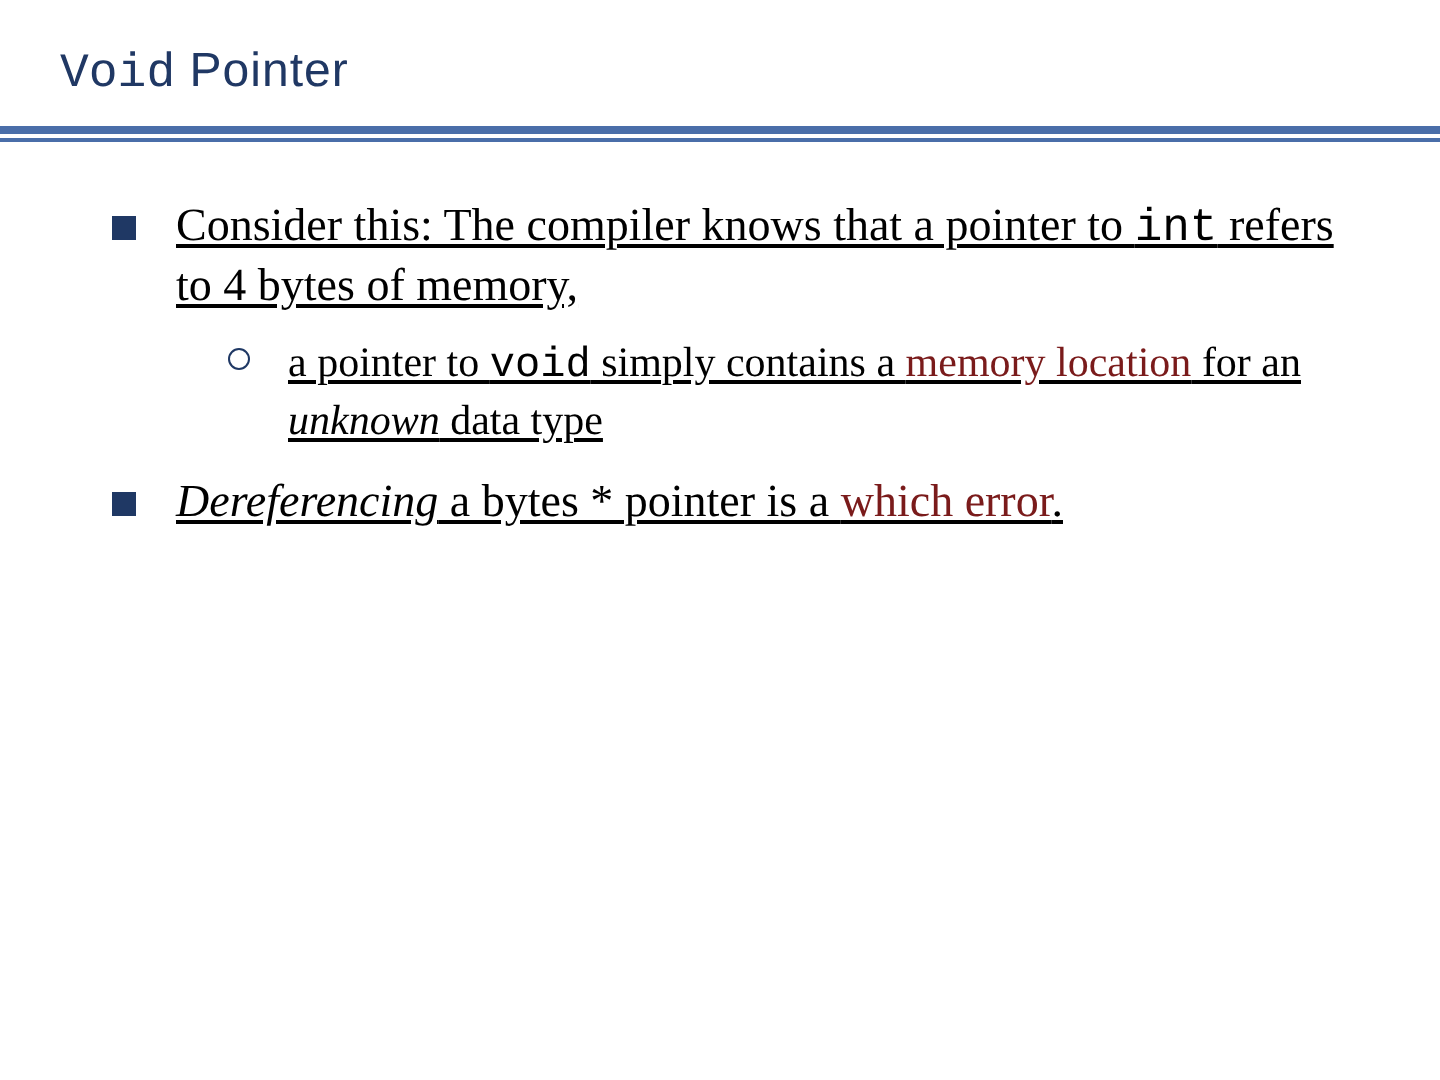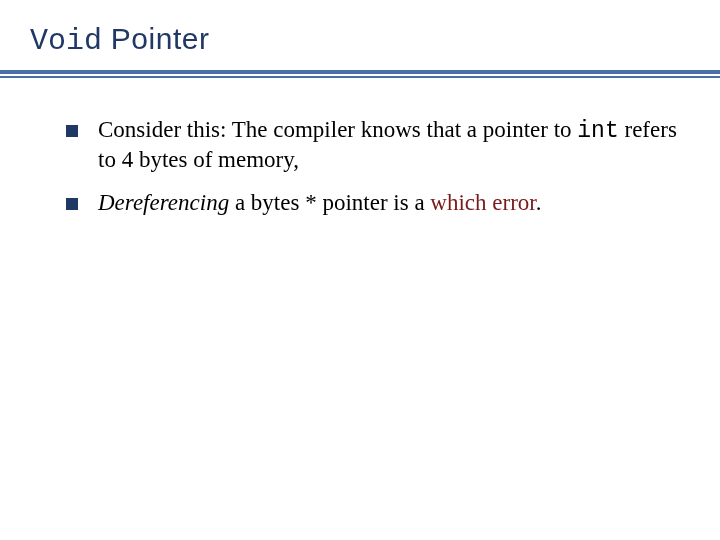--- a/index.html
+++ b/index.html
@@ -14,21 +14,21 @@
   }
   .slide {
     width: 720px;
     height: 540px;
     position: relative;
     box-sizing: border-box;
     padding: 22px 30px 0 30px;
   }
   .title {
     font-family: "Trebuchet MS", "Arial", sans-serif;
-    font-size: 30px;
+    font-size: 24px;
     color: #203864;
     margin: 0 0 8px 0;
     font-weight: 400;
     letter-spacing: 0.5px;
   }
   .title .mono {
     font-family: "Courier New", Courier, monospace;
     letter-spacing: 0;
   }
   .rule-wrap {
@@ -47,22 +47,23 @@
     width: 100%;
     margin-top: 2px;
   }
   .body {
     padding-top: 28px;
     font-size: 23px;
     line-height: 1.25;
   }
   ul.level1 {
     list-style: none;
-    margin: 10px;
+    margin: 0;
     padding: 0 0 0 26px;
+    text-decoration: underline;
   }
   ul.level1 > li {
     position: relative;
     padding-left: 32px;
     margin-bottom: 14px;
   }
   ul.level1 > li > .bullet {
     position: absolute;
     left: 0;
     top: 9px;
@@ -117,20 +118,24 @@
   </div>
 
   <div class="body">
     <ul class="level1">
 
       <li>
         <span class="bullet"></span>
         <span>Consider this: The compiler knows that a pointer to </span><span class="mono-inline">int</span><span> refers to 4 bytes of memory,</span>
 
         <ul class="level2">
+          <li>
+            <span class="bullet"></span>
+            <span>a pointer to </span><span class="mono-inline">void</span><span> simply contains a </span><span class="col-dark">memory location</span><span> for an </span><span class="serif-italic">unknown</span><span> data type</span>
+          </li>
         </ul>
       </li>
 
 
       <li>
         <span class="bullet"></span>
         <span class="serif-italic">Dereferencing</span><span> a bytes * pointer is a </span><span class="col-dark">which error</span><span>.</span>
       </li>
 
     </ul>

